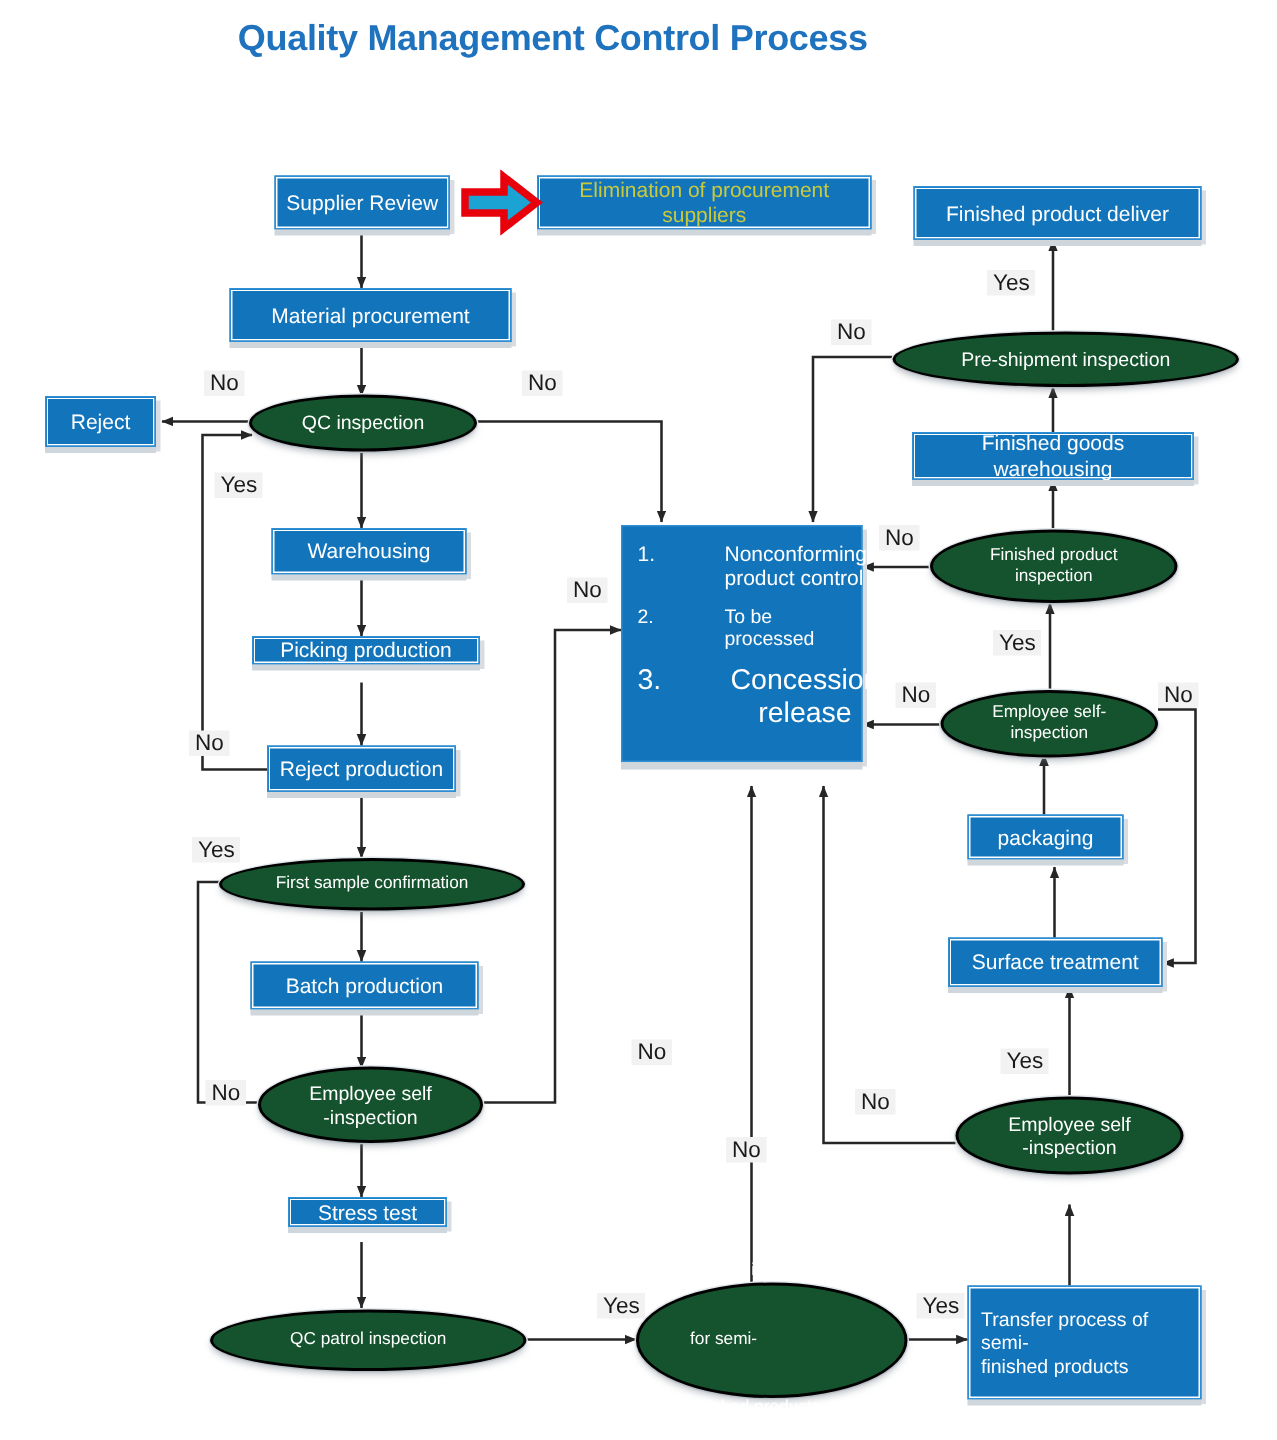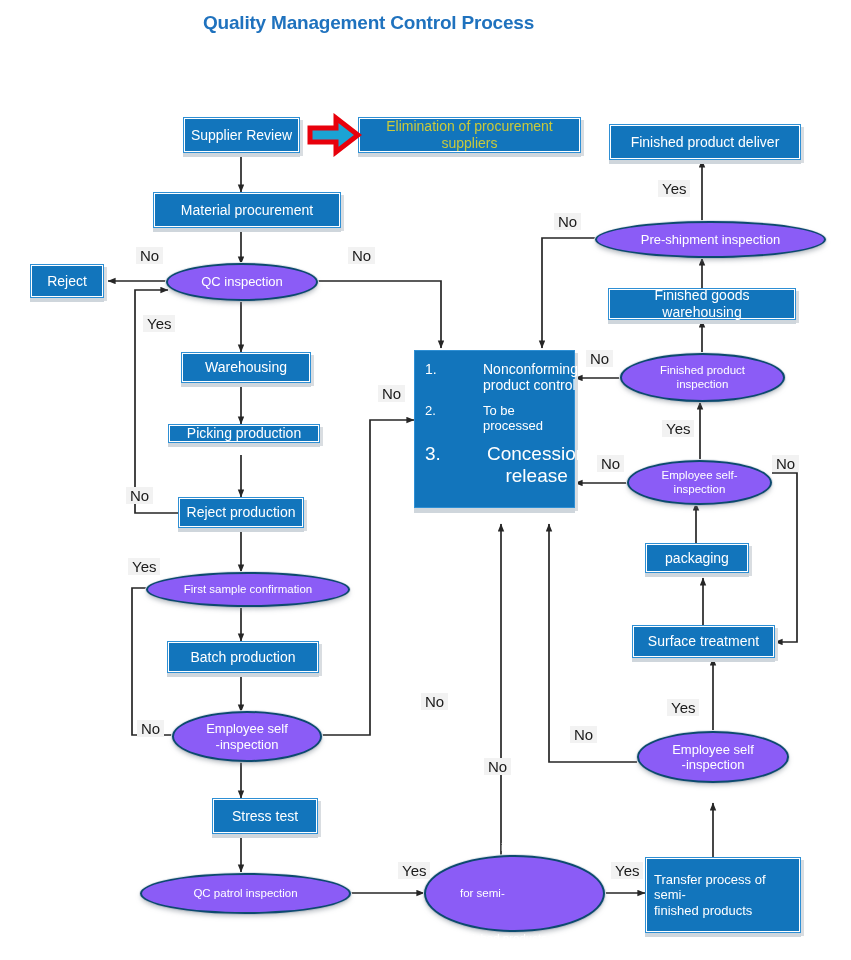--- a/index.html
+++ b/index.html
@@ -25,21 +25,21 @@
     height: 960px;
     pointer-events: none;
   }
   .title {
     position: absolute;
     left: 0;
     top: 12px;
     width: 737px;
     text-align: center;
     color: #1F72BE;
-    font-size: 19px;
+    font-size: 24px;
     font-weight: bold;
     letter-spacing: -0.2px;
     font-family: "Liberation Sans", sans-serif;
   }
   
   .node {
     position: absolute;
     box-sizing: border-box;
     display: flex;
     align-items: center;
@@ -59,23 +59,23 @@
   }
   .rect::after {
     content: "";
     position: absolute;
     left: -1px; right: -1px;
     bottom: -5px;
     height: 4px;
     background: #cfd6dc;
   }
   .ellipse {
-    background: #8b5cf6;
+    background: #14532d;
     border-radius: 50%;
-    border: 2px solid #0c4a6e;
+    border: 2px solid #000000;
     box-shadow: 0 3px 5px -1px rgba(120,130,140,0.55), 0 0 0 1px #e3e8ec;
     font-size: 13px;
   }
   .ellipse.small {
     font-size: 11.5px;
   }
   
   .bigbox {
     position: absolute;
     box-sizing: border-box;
@@ -301,21 +301,21 @@
   <div class="node ellipse" style="left:172px; top:711px; width:150px; height:51px; flex-direction:column;">
     <span>Employee self</span>
     <span>-inspection</span>
   </div>
 
   <div class="node ellipse" style="left:637px; top:731px; width:152px; height:52px; flex-direction:column;">
     <span>Employee self</span>
     <span>-inspection</span>
   </div>
 
-  <div class="node rect" style="left:192px; top:798px; width:106px; height:36px;margin-left:20px;">
+  <div class="node rect" style="left:192px; top:798px; width:106px; height:20px;">
     <span>Stress test</span>
   </div>
 
   <div class="node ellipse small" style="left:140px; top:873px; width:211px; height:41px;">
     <span>QC patrol inspection</span>
   </div>
 
   <div class="node ellipse small" style="left:424px; top:855px; width:181px; height:77px; flex-direction:column; align-items:flex-start; padding-left:34px;gap:32px;">
     <span>Special inspection</span>
     <span>for semi-</span>

